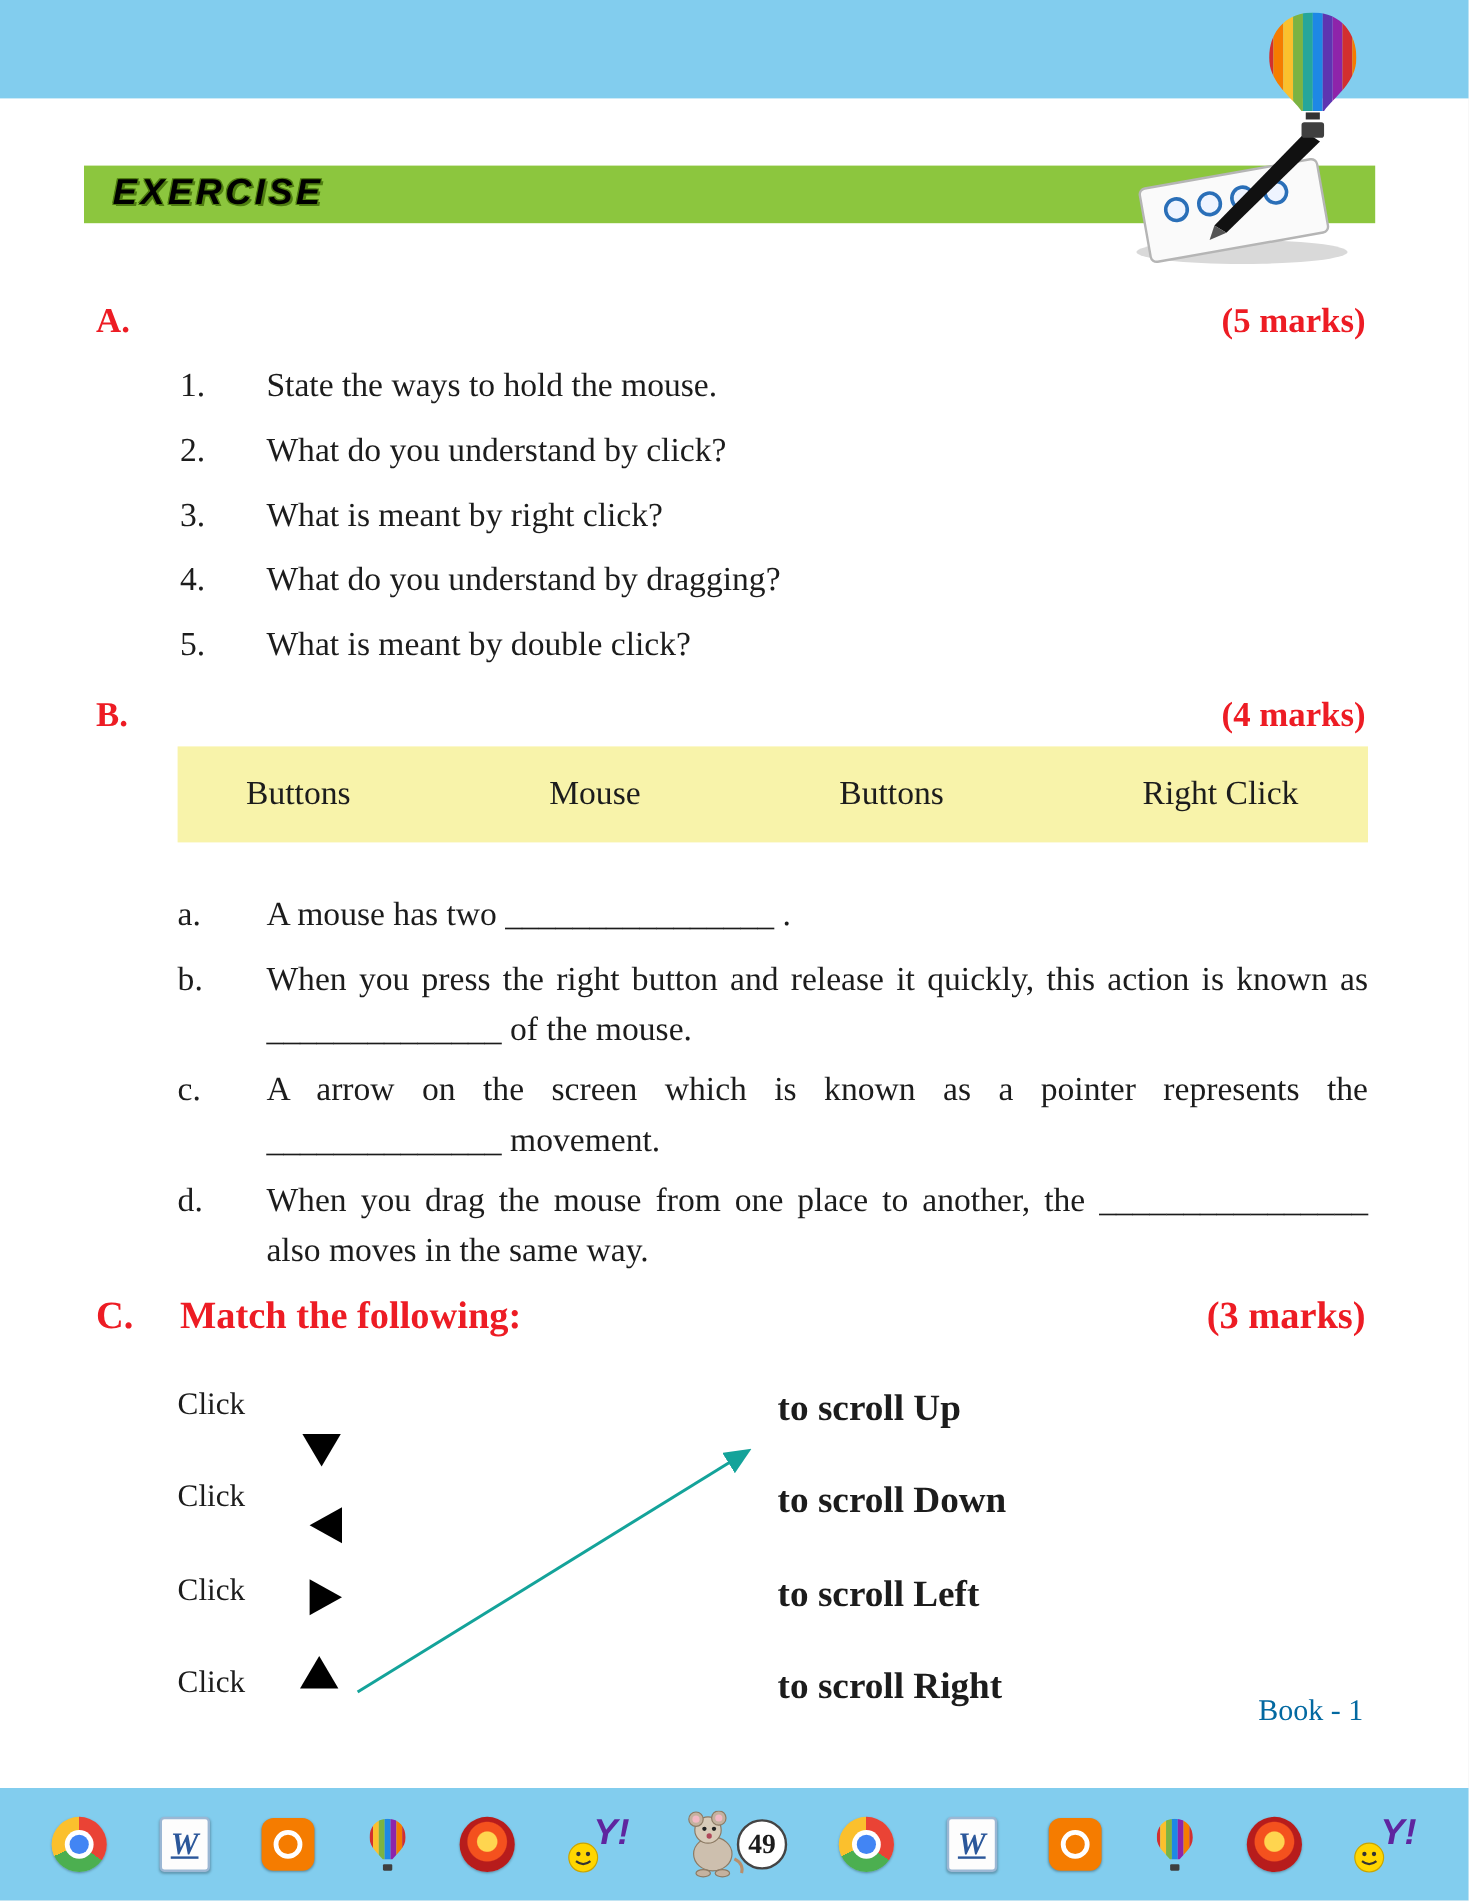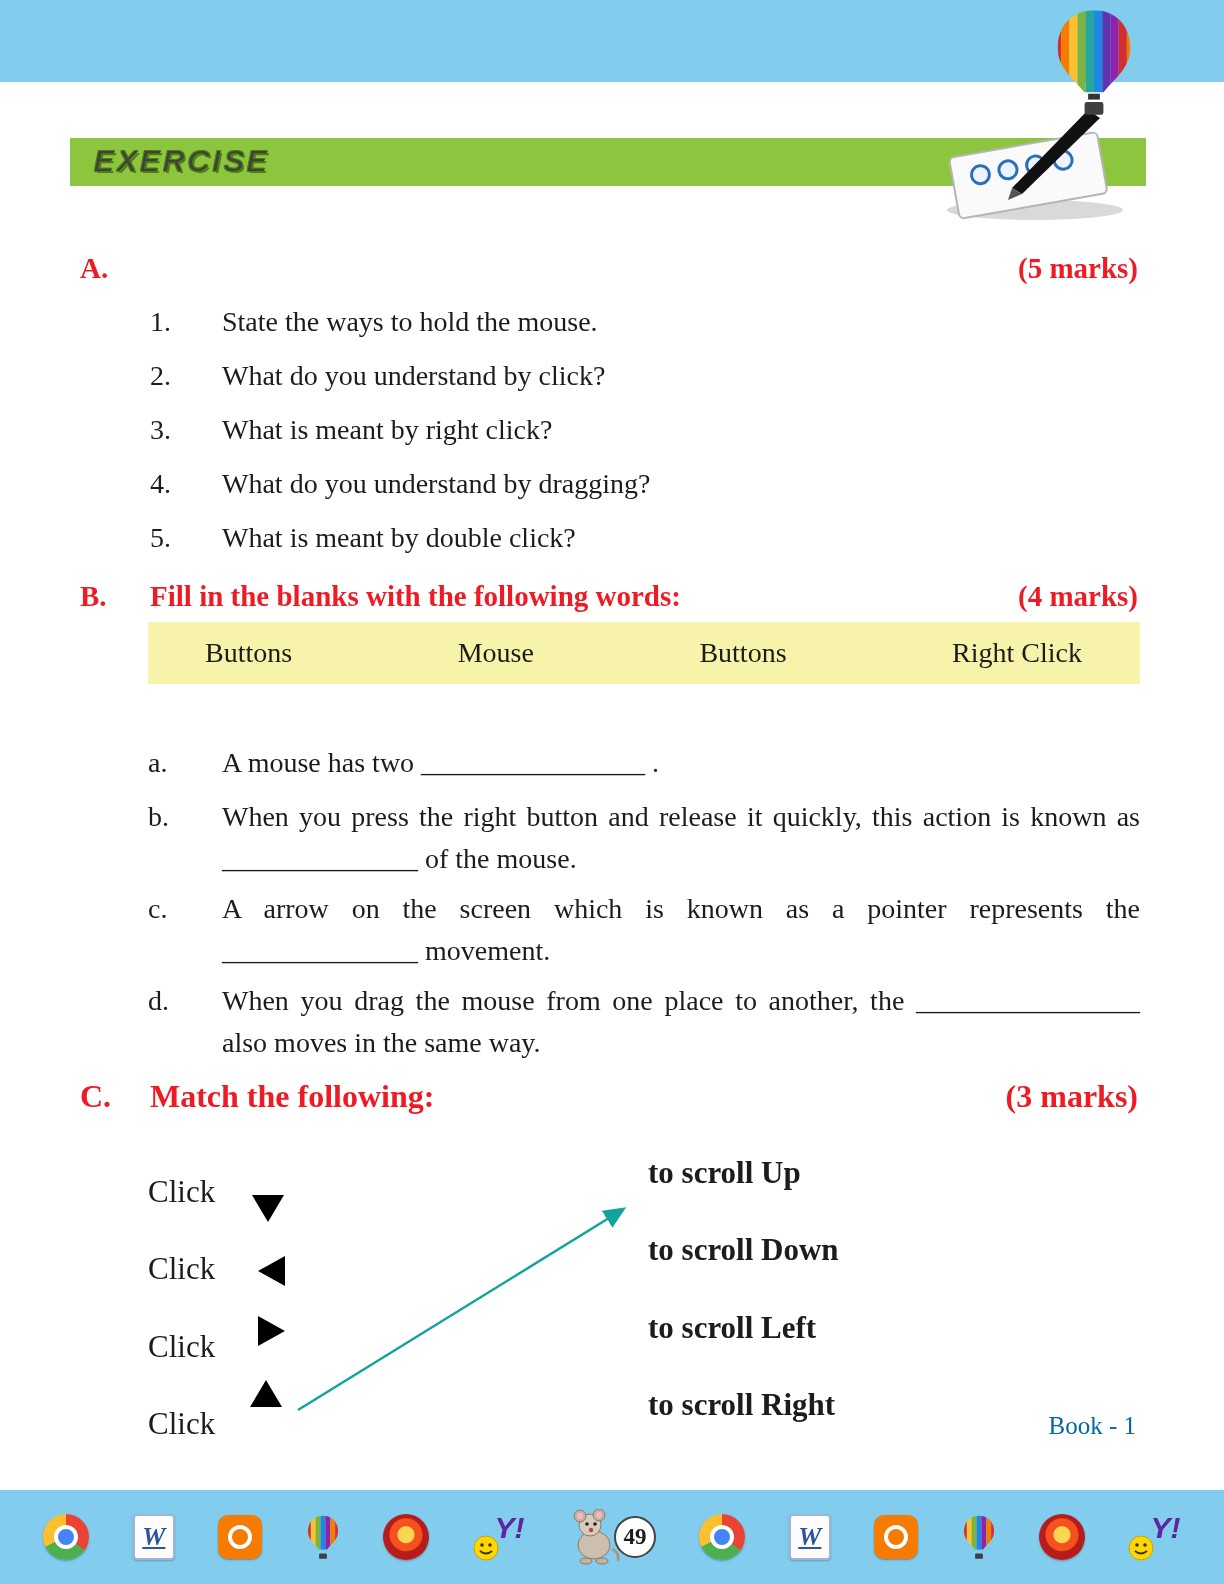--- a/index.html
+++ b/index.html
@@ -13,52 +13,52 @@
   .bottombar { position: absolute; left: 0; top: 1490px; width: 1224px; height: 94px; background: #82cdee;
     display: flex; align-items: center; justify-content: space-evenly; }
 
   
   .balloon-top { position: absolute; left: 1052px; top: 8px; z-index: 3; }
 
   
   .banner { position: absolute; left: 70px; top: 138px; width: 1076px; height: 48px; background: #8cc63e; z-index: 1; }
   .banner-text {
     position: absolute; left: 24px; top: 6px;
-    font-family: "Liberation Sans", sans-serif; font-weight: normal; font-style: italic;
-    font-size: 30px; letter-spacing: 3px; color: #404040;
+    font-family: "Liberation Sans", sans-serif; font-weight: bold; font-style: italic;
+    font-size: 30px; letter-spacing: 3px; color: #000000;
     text-shadow: 2px 2px 0 #4e7d10, -1px -1px 0 #4e7d10, 1px -1px 0 #4e7d10, -1px 1px 0 #4e7d10;
   }
   .notepad { position: absolute; left: 930px; top: 108px; z-index: 2; }
 
   
   .sec-head { position: absolute; left: 80px; width: 1058px; display: flex; align-items: baseline;
     color: #ed1c24; font-weight: bold; font-size: 29px; }
   .sec-head .letter { width: 70px; }
   .sec-head .title { flex: 1; }
   .sec-head .marks { margin-left: auto; }
   .sec-head.big { font-size: 32px; }
   .sec-head.big .letter { width: 70px; }
 
   
   .q-row { position: absolute; left: 150px; width: 990px; display: flex; font-size: 28px; }
   .q-row .num { width: 72px; }
   .q-row .txt { flex: 1; }
 
   
-  .wordbank { position: absolute; left: 148px; top: 622px; width: 992px; height: 62px;
+  .wordbank { position: absolute; left: 148px; top: 622px; width: 992px; height: 80px;
     background: #f8f3aa; display: flex; align-items: center; justify-content: space-between;
     padding: 0 58px 0 57px; font-size: 28px; }
 
   
   .b-row { position: absolute; left: 148px; width: 992px; display: flex; font-size: 28px; line-height: 42px; }
   .b-row .lbl { width: 74px; }
   .b-row .txt { flex: 1; text-align: justify; }
 
   
-  .m-left { position: absolute; left: 148px; font-size: 31px; margin-top: 19px; }
+  .m-left { position: absolute; left: 148px; font-size: 26px; }
   .m-right { position: absolute; left: 648px; font-size: 31px; font-weight: bold; }
   .tri { position: absolute; width: 0; height: 0; }
   .tri-down  { border-left: 16px solid transparent; border-right: 16px solid transparent; border-top: 27px solid #000; }
   .tri-left  { border-top: 15px solid transparent; border-bottom: 15px solid transparent; border-right: 27px solid #000; }
   .tri-right { border-top: 15px solid transparent; border-bottom: 15px solid transparent; border-left: 27px solid #000; }
   .tri-up    { border-left: 16px solid transparent; border-right: 16px solid transparent; border-bottom: 27px solid #000; }
 
   .connector-svg { position: absolute; left: 0; top: 0; width: 1224px; height: 1584px; pointer-events: none; }
 
   .book-ref { position: absolute; right: 88px; top: 1412px; font-size: 25px; color: #0369a1; }
@@ -156,21 +156,20 @@
     <span class="num">4.</span>
     <span class="txt">What do you understand by dragging?</span>
   </div>
   <div class="q-row" style="top:522px">
     <span class="num">5.</span>
     <span class="txt">What is meant by double click?</span>
   </div>
 
   <div class="sec-head" style="top:580px">
     <span class="letter">B.</span>
-    <span class="title">Fill in the blanks with the following words:</span>
     <span class="marks">(4 marks)</span>
   </div>
 
   <div class="wordbank">
     <span>Buttons</span>
     <span>Mouse</span>
     <span>Buttons</span>
     <span>Right Click</span>
   </div>
 

